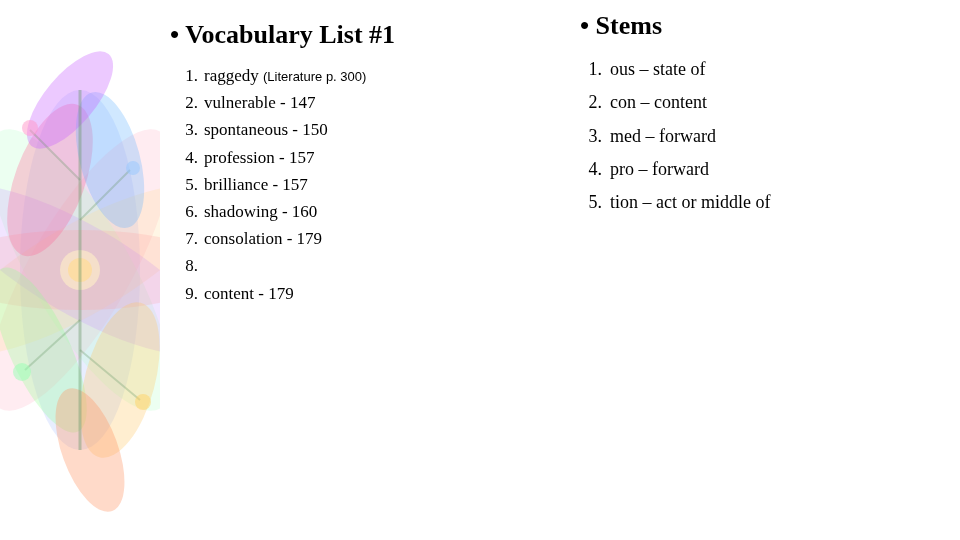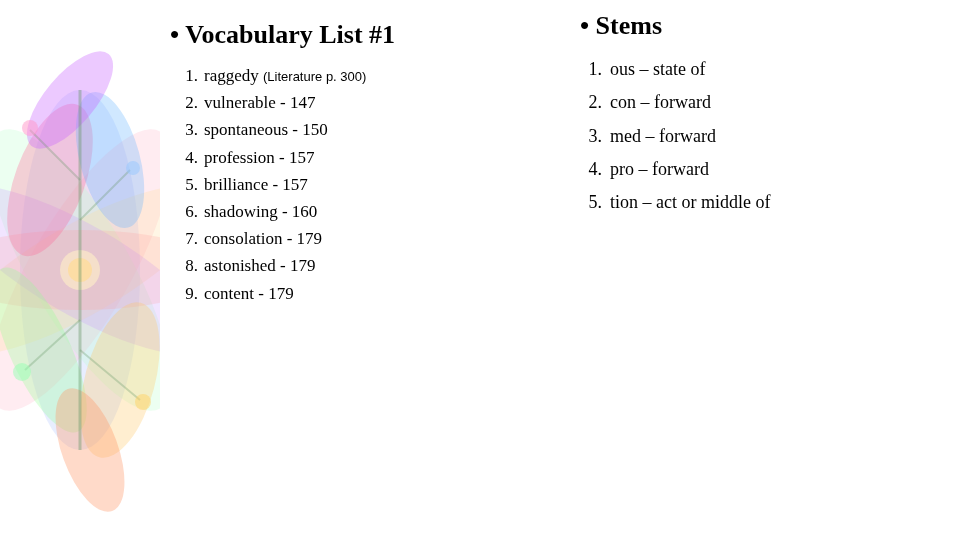--- a/index.html
+++ b/index.html
@@ -163,40 +163,39 @@
         <li>
           <span class="num">6.</span>
           <span>shadowing - 160</span>
         </li>
         <li>
           <span class="num">7.</span>
           <span>consolation - 179</span>
         </li>
         <li>
           <span class="num">8.</span>
-          <span>astonished - 179</span>
         </li>
         <li>
           <span class="num">9.</span>
           <span>content - 179</span>
         </li>
       </ol>
   </div>
 
   <div class="stems-section">
     <div class="section-title">• Stems</div>
     <ol class="stems-list">
 
     <li>
           <span class="num">1.</span>
           <span>ous – state of</span>
         </li>
         <li>
           <span class="num">2.</span>
-          <span>con – forward</span>
+          <span>con – content</span>
         </li>
         <li>
           <span class="num">3.</span>
           <span>med – forward</span>
         </li>
         <li>
           <span class="num">4.</span>
           <span>pro – forward</span>
         </li>
         <li>

